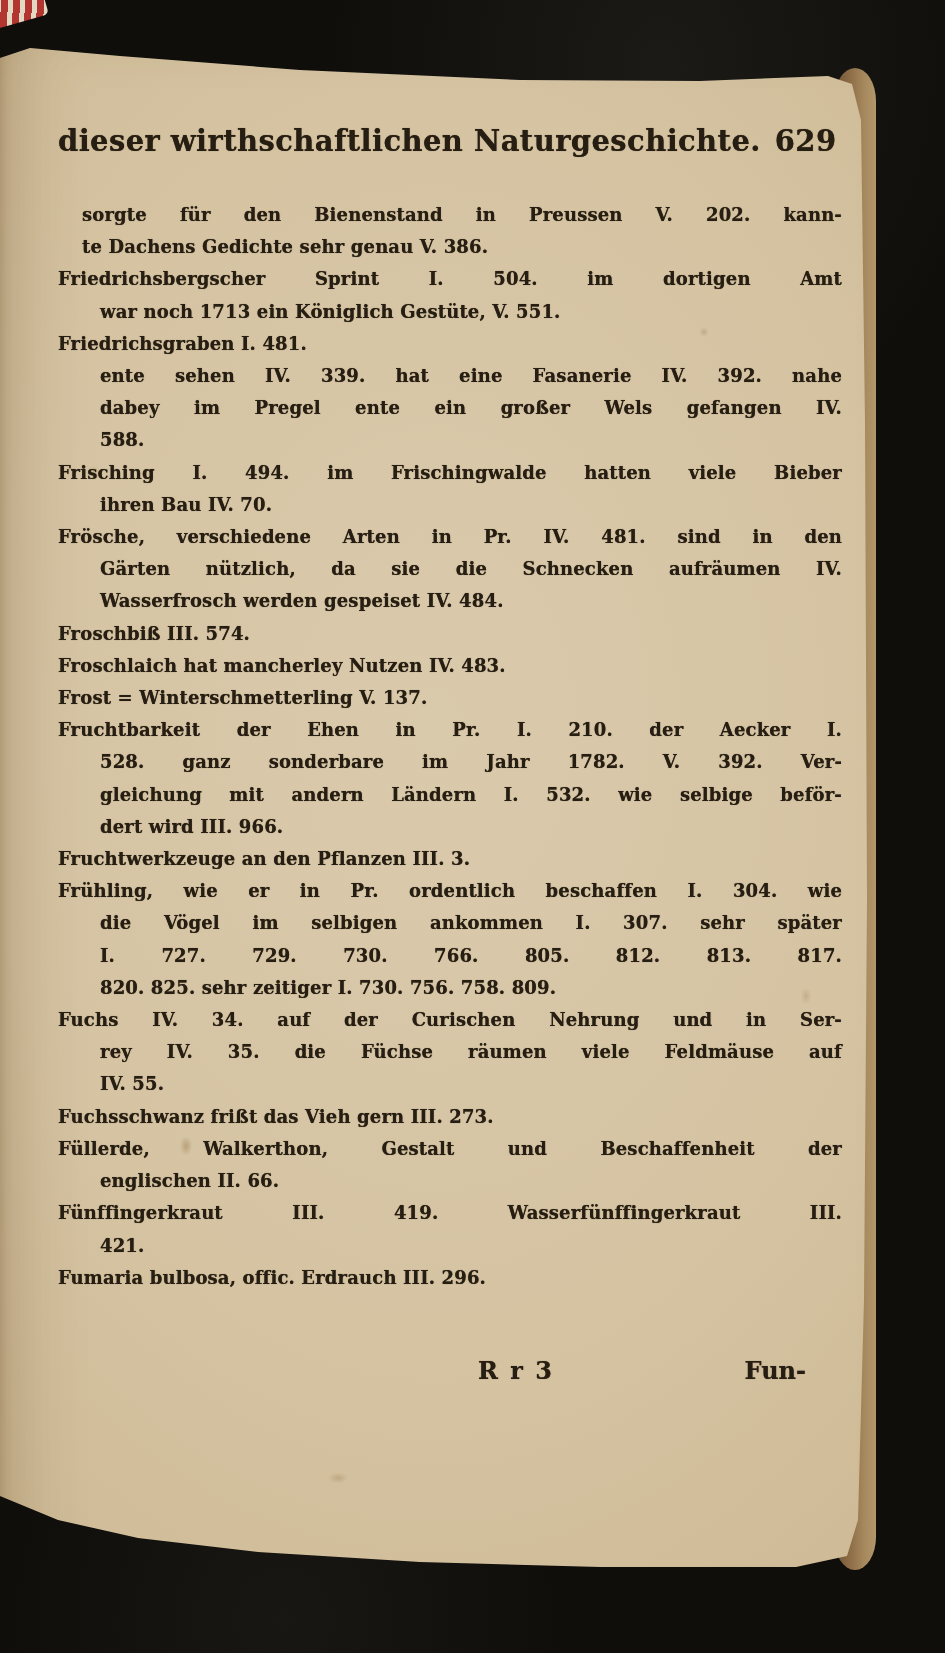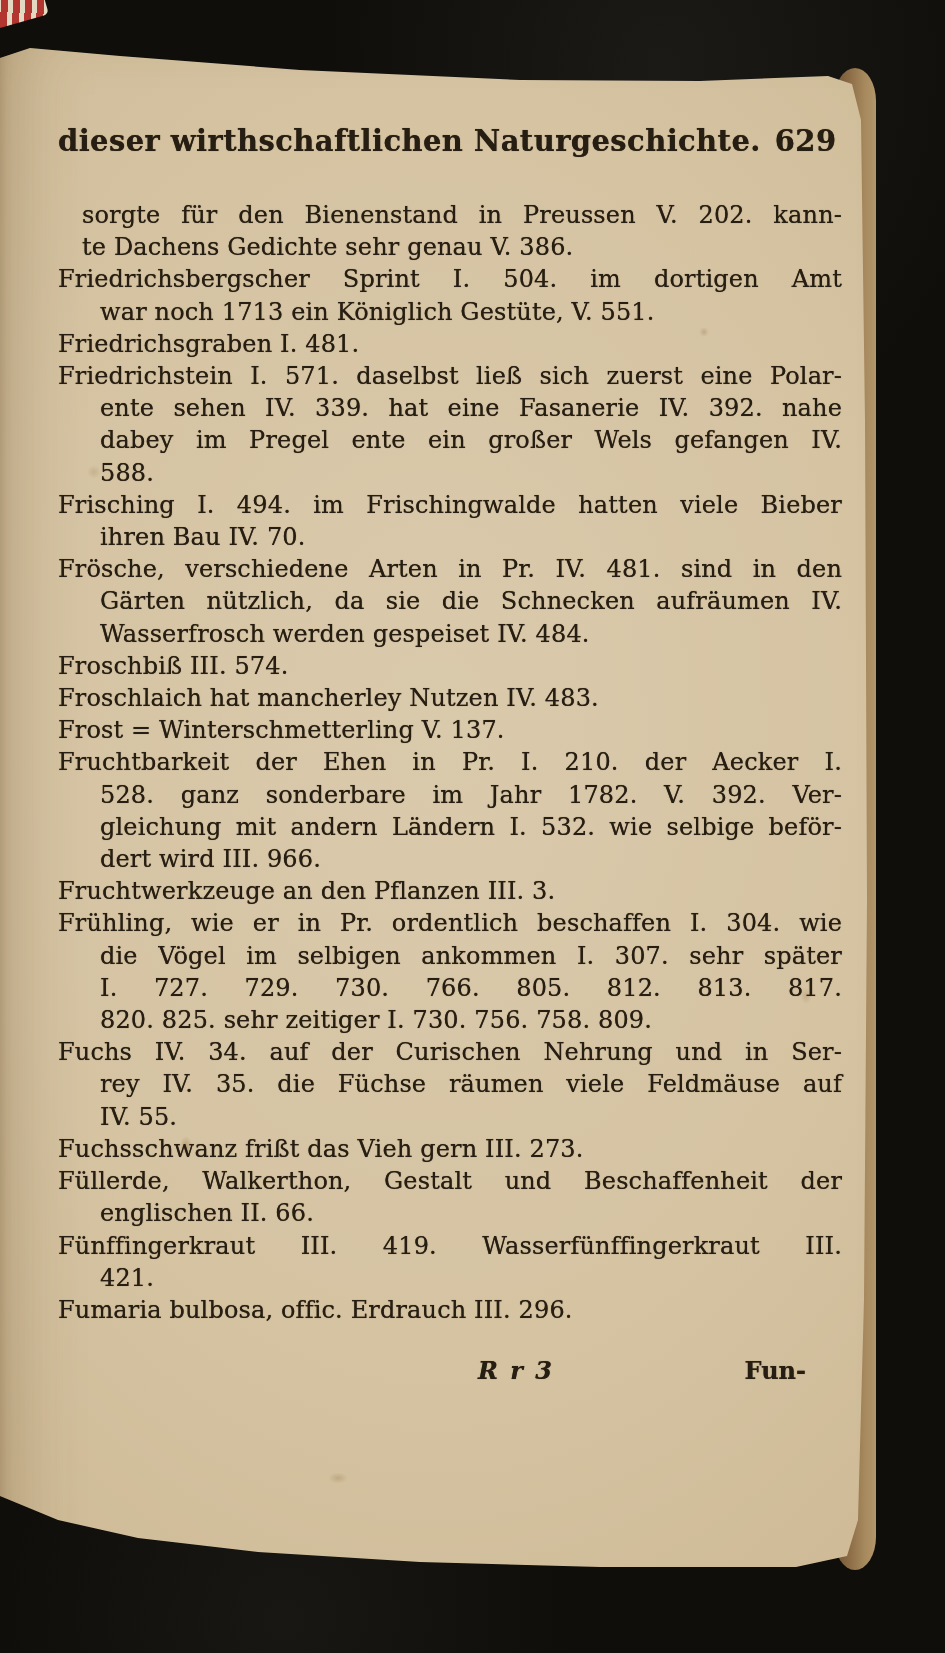--- a/index.html
+++ b/index.html
@@ -47,31 +47,31 @@
   }
   .ink{color:#261e12;text-shadow:0 0 .7px rgba(44,32,14,.85);}
   .page-header{
     position:absolute;left:58px;top:124px;width:784px;
     font-size:29px;font-weight:700;letter-spacing:.4px;
     white-space:nowrap;
   }
   .page-header .pageno{margin-left:14px;}
   .lines{
     position:absolute;left:58px;top:199px;width:784px;
-    font-size:24px;font-weight:400;letter-spacing:.15px;
+    font-size:18px;font-weight:700;letter-spacing:.15px;
   }
   .line{line-height:32.2px;white-space:nowrap;}
   .line.just{white-space:normal;text-align:justify;text-align-last:justify;}
   .line.i1{padding-left:24px;}
   .line.i2{padding-left:42px;}
   .footer-line{
     position:absolute;left:58px;top:1356px;width:784px;height:36px;
     font-size:24px;font-weight:700;
   }
-  .signature{position:absolute;left:420px;letter-spacing:2px;font-style:italic;}
+  .signature{position:absolute;left:420px;letter-spacing:2px;}
   .catchword{position:absolute;right:36px;}
 </style>
 </head>
 <body>
 
 <div class="backdrop"></div>
 
 <div class="page-edge"></div>
 
 <div class="headband"></div>
@@ -81,21 +81,20 @@
   <div class="page-header ink">
     <span>dieser wirthschaftlichen Naturgeschichte.</span><span class="pageno">629</span>
   </div>
 
   <div class="lines ink">
       <div class="line i1 just">sorgte für den Bienenstand in Preussen V. 202. kann-</div>
       <div class="line i1">te Dachens Gedichte sehr genau V. 386.</div>
       <div class="line i0 just">Friedrichsbergscher Sprint I. 504. im dortigen Amt</div>
       <div class="line i2">war noch 1713 ein Königlich Gestüte, V. 551.</div>
       <div class="line i0">Friedrichsgraben I. 481.</div>
-      <div class="line i0 just">Friedrichstein I. 571. daselbst ließ sich zuerst eine Polar-</div>
       <div class="line i2 just">ente sehen IV. 339. hat eine Fasanerie IV. 392. nahe</div>
       <div class="line i2 just">dabey im Pregel ente ein großer Wels gefangen IV.</div>
       <div class="line i2">588.</div>
       <div class="line i0 just">Frisching I. 494. im Frischingwalde hatten viele Bieber</div>
       <div class="line i2">ihren Bau IV. 70.</div>
       <div class="line i0 just">Frösche, verschiedene Arten in Pr. IV. 481. sind in den</div>
       <div class="line i2 just">Gärten nützlich, da sie die Schnecken aufräumen IV.</div>
       <div class="line i2">Wasserfrosch werden gespeiset IV. 484.</div>
       <div class="line i0">Froschbiß III. 574.</div>
       <div class="line i0">Froschlaich hat mancherley Nutzen IV. 483.</div>

